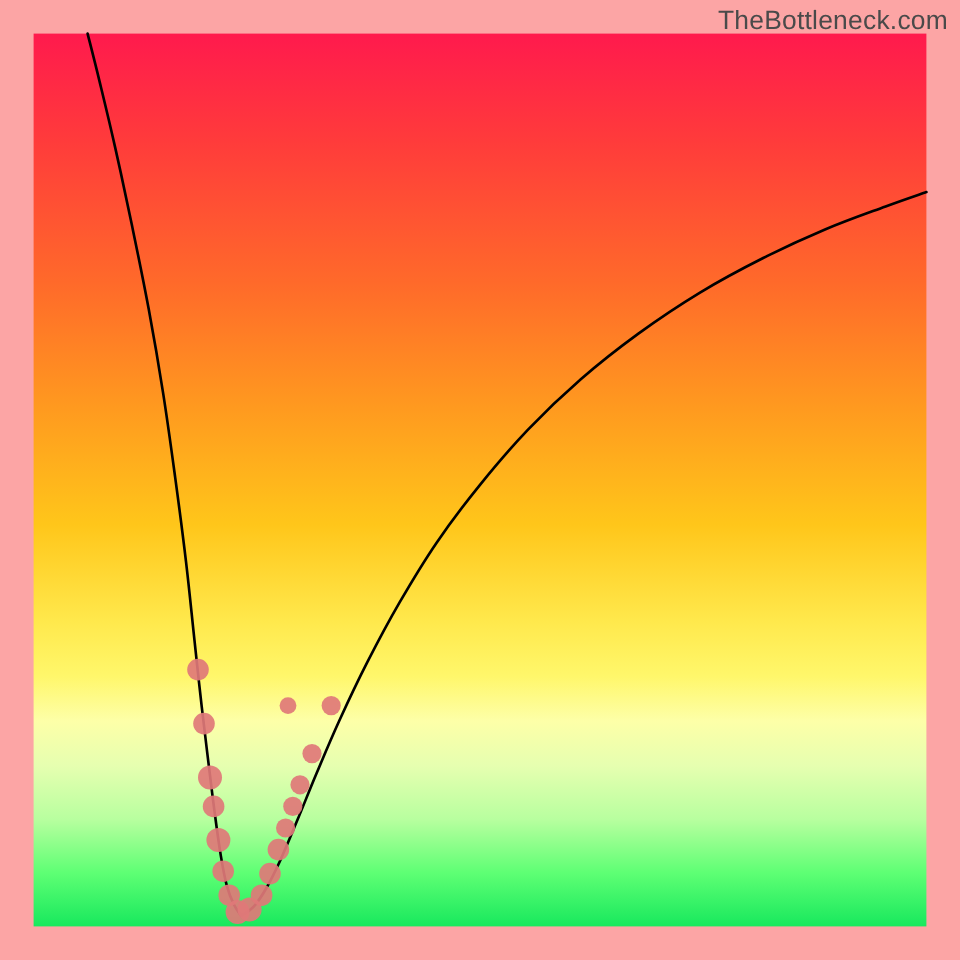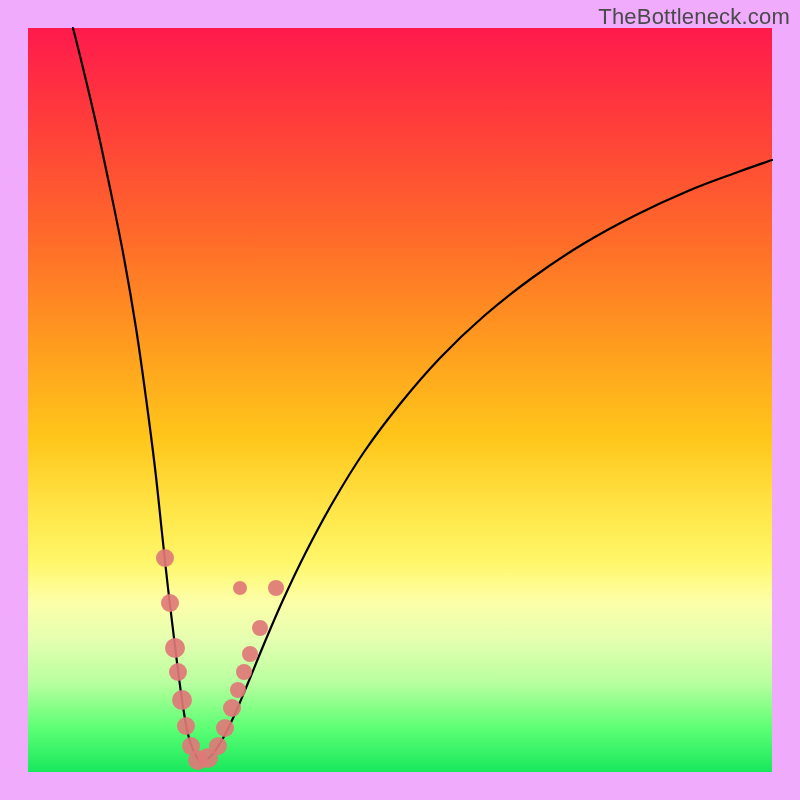--- a/index.html
+++ b/index.html
@@ -7,21 +7,21 @@
     padding: 0;
     width: 800px;
     height: 800px;
     overflow: hidden;
     background: #000;
     font-family: Arial, Helvetica, sans-serif;
   }
   .frame {
     position: absolute;
     inset: 0;
-    background: #f0abfc;
+    background: #fca5a5;
   }
   .plot {
     position: absolute;
     left: 28px;
     top: 28px;
     width: 744px;
     height: 744px;
     background: linear-gradient(
       to bottom,
       #ff1a4d 0%,

